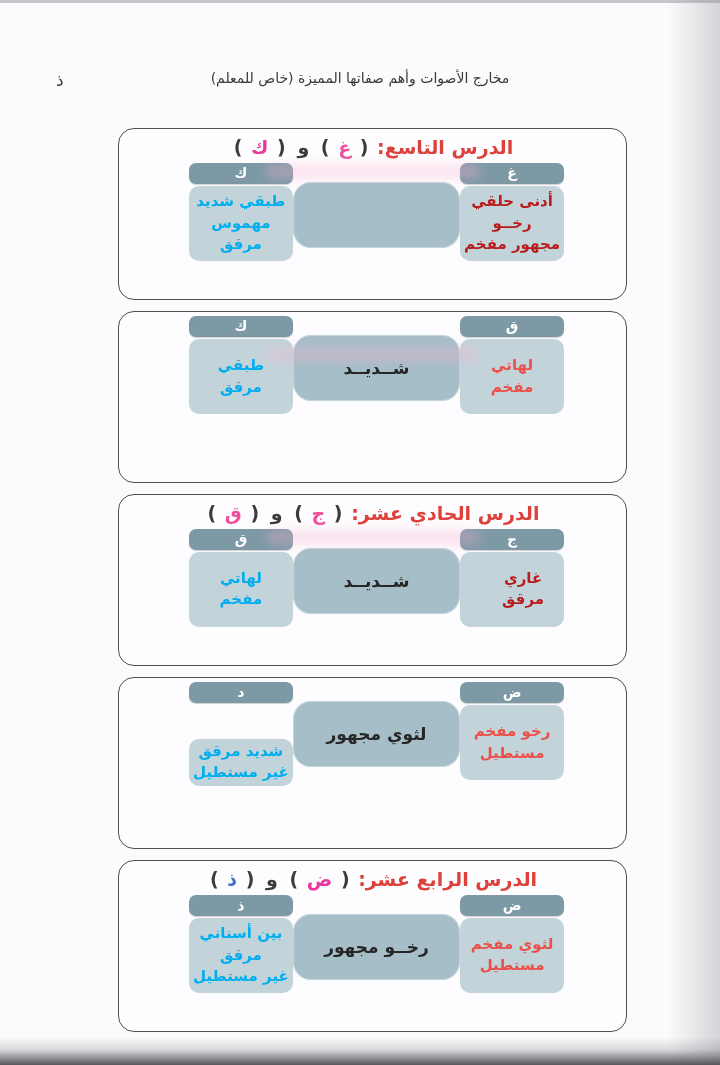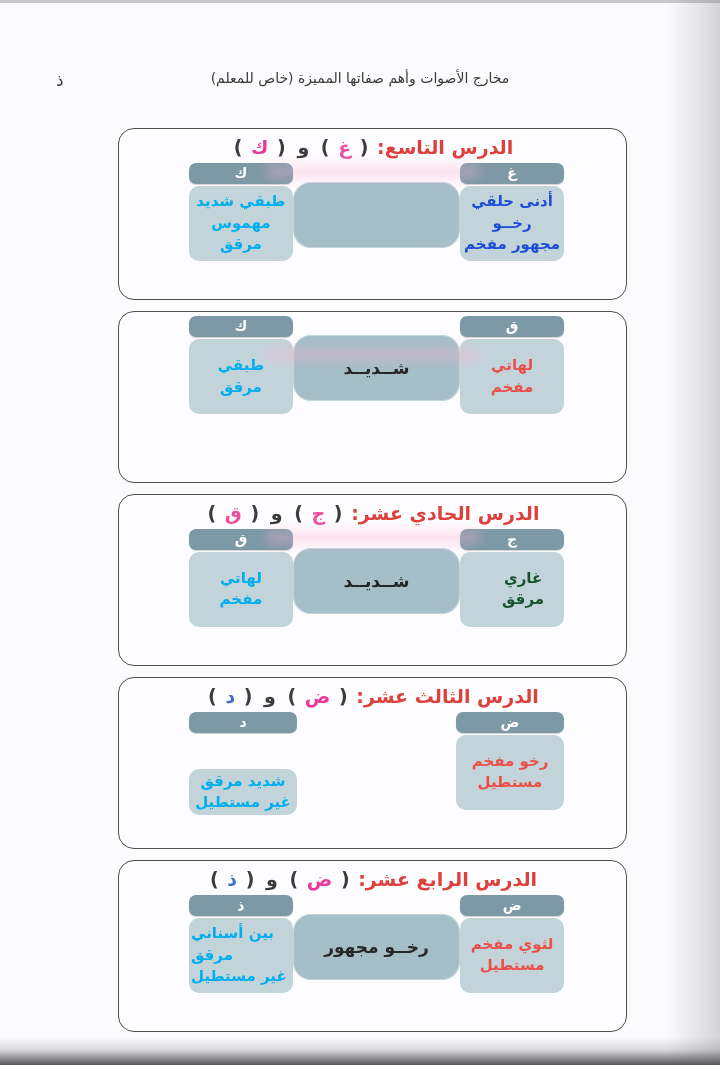--- a/index.html
+++ b/index.html
@@ -116,21 +116,21 @@
       <span class="t-letter t-letter1" style="color: rgb(238, 79, 159);">غ</span>
       <span class="t-paren">)</span>
       <span class="t-conj">و</span>
       <span class="t-paren">(</span>
       <span class="t-letter t-letter2" style="color: rgb(233, 56, 154);">ك</span>
       <span class="t-paren">)</span>
     </h2>
     <div class="lesson-content">
       <div class="side-col">
         <div class="tab-bar">غ</div>
-        <div class="side-body" style="color: #1d4ed8;">
+        <div class="side-body" style="color: #b91c1c;">
             <div>أدنى حلقي</div>
             <div>رخــو</div>
             <div>مجهور مفخم</div>
           </div>
       </div>
       <div class="middle-pill"></div>
       <div class="side-col">
         <div class="tab-bar">ك</div>
         <div class="side-body" style="color: rgb(0, 174, 239);">
             <div>طبقي شديد</div>
@@ -170,56 +170,47 @@
       <span class="t-letter t-letter1" style="color: rgb(238, 79, 159);">ج</span>
       <span class="t-paren">)</span>
       <span class="t-conj">و</span>
       <span class="t-paren">(</span>
       <span class="t-letter t-letter2" style="color: rgb(238, 79, 159);">ق</span>
       <span class="t-paren">)</span>
     </h2>
     <div class="lesson-content">
       <div class="side-col">
         <div class="tab-bar">ج</div>
-        <div class="side-body" style="color: #14532d; padding-left: 24px;">
+        <div class="side-body" style="color: #b91c1c; padding-left: 24px;">
             <div>غاري</div>
             <div>مرقق</div>
           </div>
       </div>
       <div class="middle-pill">شــديــد</div>
       <div class="side-col">
         <div class="tab-bar">ق</div>
         <div class="side-body" style="color: rgb(0, 174, 239);">
             <div>لهاتي</div>
             <div>مفخم</div>
           </div>
       </div>
     </div>
   </section>
 
   <section class="lesson-box">
     <div class="ghost"></div>
-    <h2 class="lesson-title">
-      <span class="t-label">الدرس الثالث عشر:</span>
-      <span class="t-paren">(</span>
-      <span class="t-letter t-letter1" style="color: rgb(233, 56, 154);">ض</span>
-      <span class="t-paren">)</span>
-      <span class="t-conj">و</span>
-      <span class="t-paren">(</span>
-      <span class="t-letter t-letter2" style="color: rgb(68, 112, 196);">د</span>
-      <span class="t-paren">)</span>
-    </h2>
     <div class="lesson-content">
       <div class="side-col">
         <div class="tab-bar">ض</div>
         <div class="side-body" style="color: rgb(236, 79, 73);">
             <div>رخو مفخم</div>
             <div>مستطيل</div>
           </div>
       </div>
+      <div class="middle-pill">لثوي مجهور</div>
       <div class="side-col">
         <div class="tab-bar">د</div>
         <div class="side-body" style="color: rgb(0, 174, 239); margin-top: 36px;">
             <div>شديد مرقق</div>
             <div>غير مستطيل</div>
           </div>
       </div>
     </div>
   </section>
 
@@ -239,21 +230,21 @@
       <div class="side-col">
         <div class="tab-bar">ض</div>
         <div class="side-body" style="color: rgb(236, 79, 73);">
             <div>لثوي مفخم</div>
             <div>مستطيل</div>
           </div>
       </div>
       <div class="middle-pill">رخــو مجهور</div>
       <div class="side-col">
         <div class="tab-bar">ذ</div>
-        <div class="side-body" style="color: rgb(0, 174, 239); align-items: flex-end;">
+        <div class="side-body" style="color: rgb(0, 174, 239);">
             <div>بين أسناني</div>
             <div>مرقق</div>
             <div>غير مستطيل</div>
           </div>
       </div>
     </div>
   </section>
 </div>
 
 <div class="right-shade"></div>

